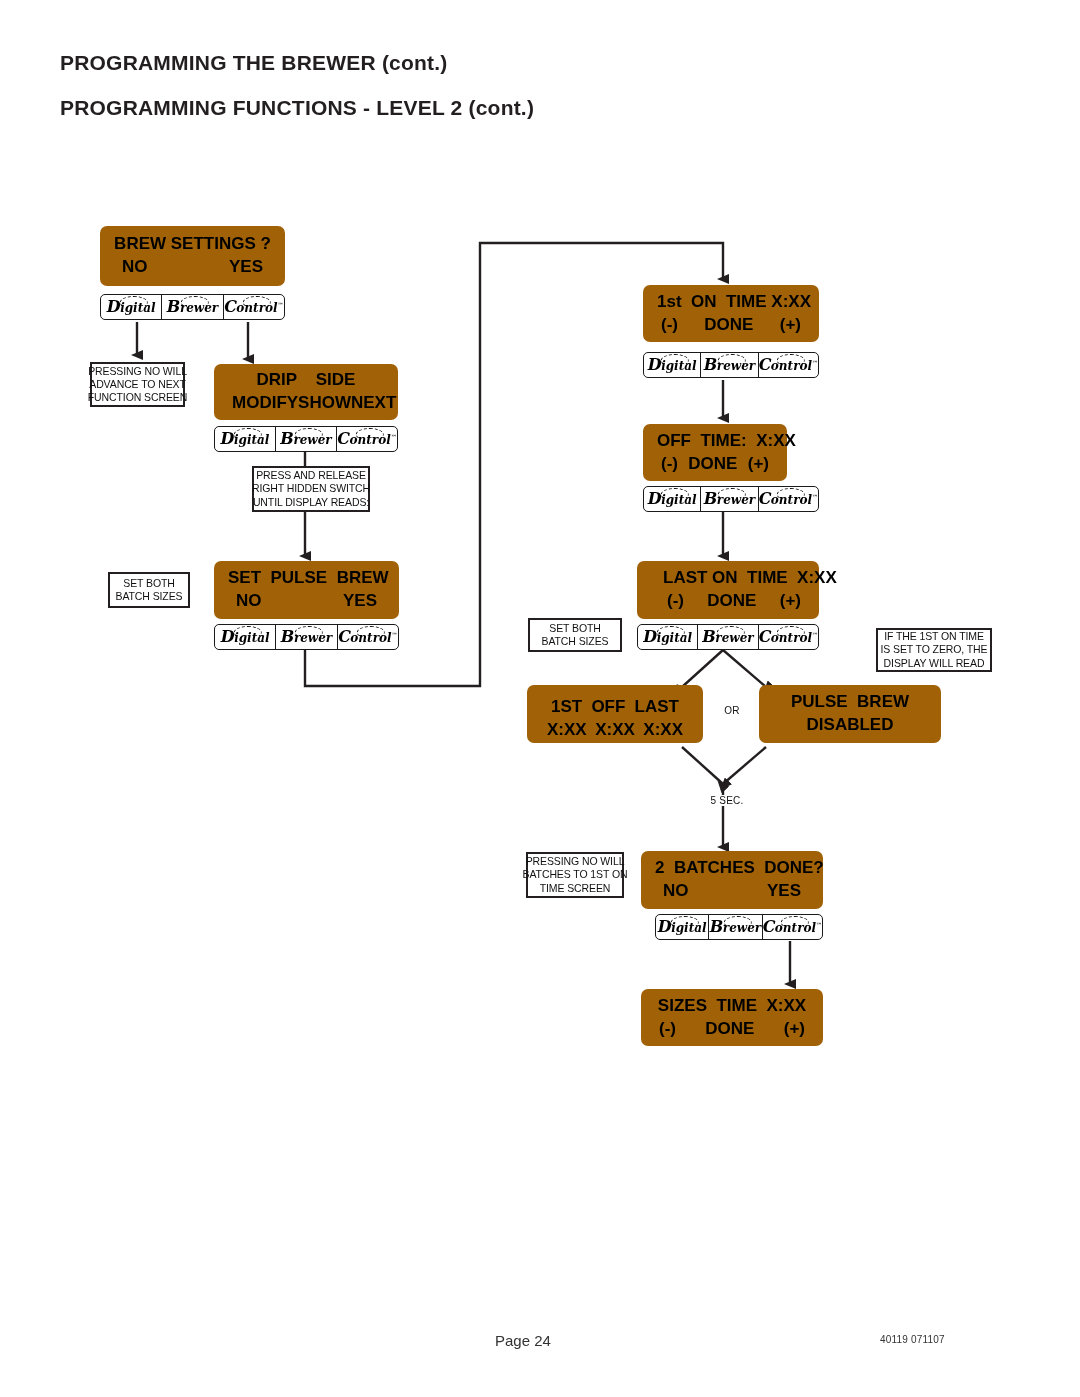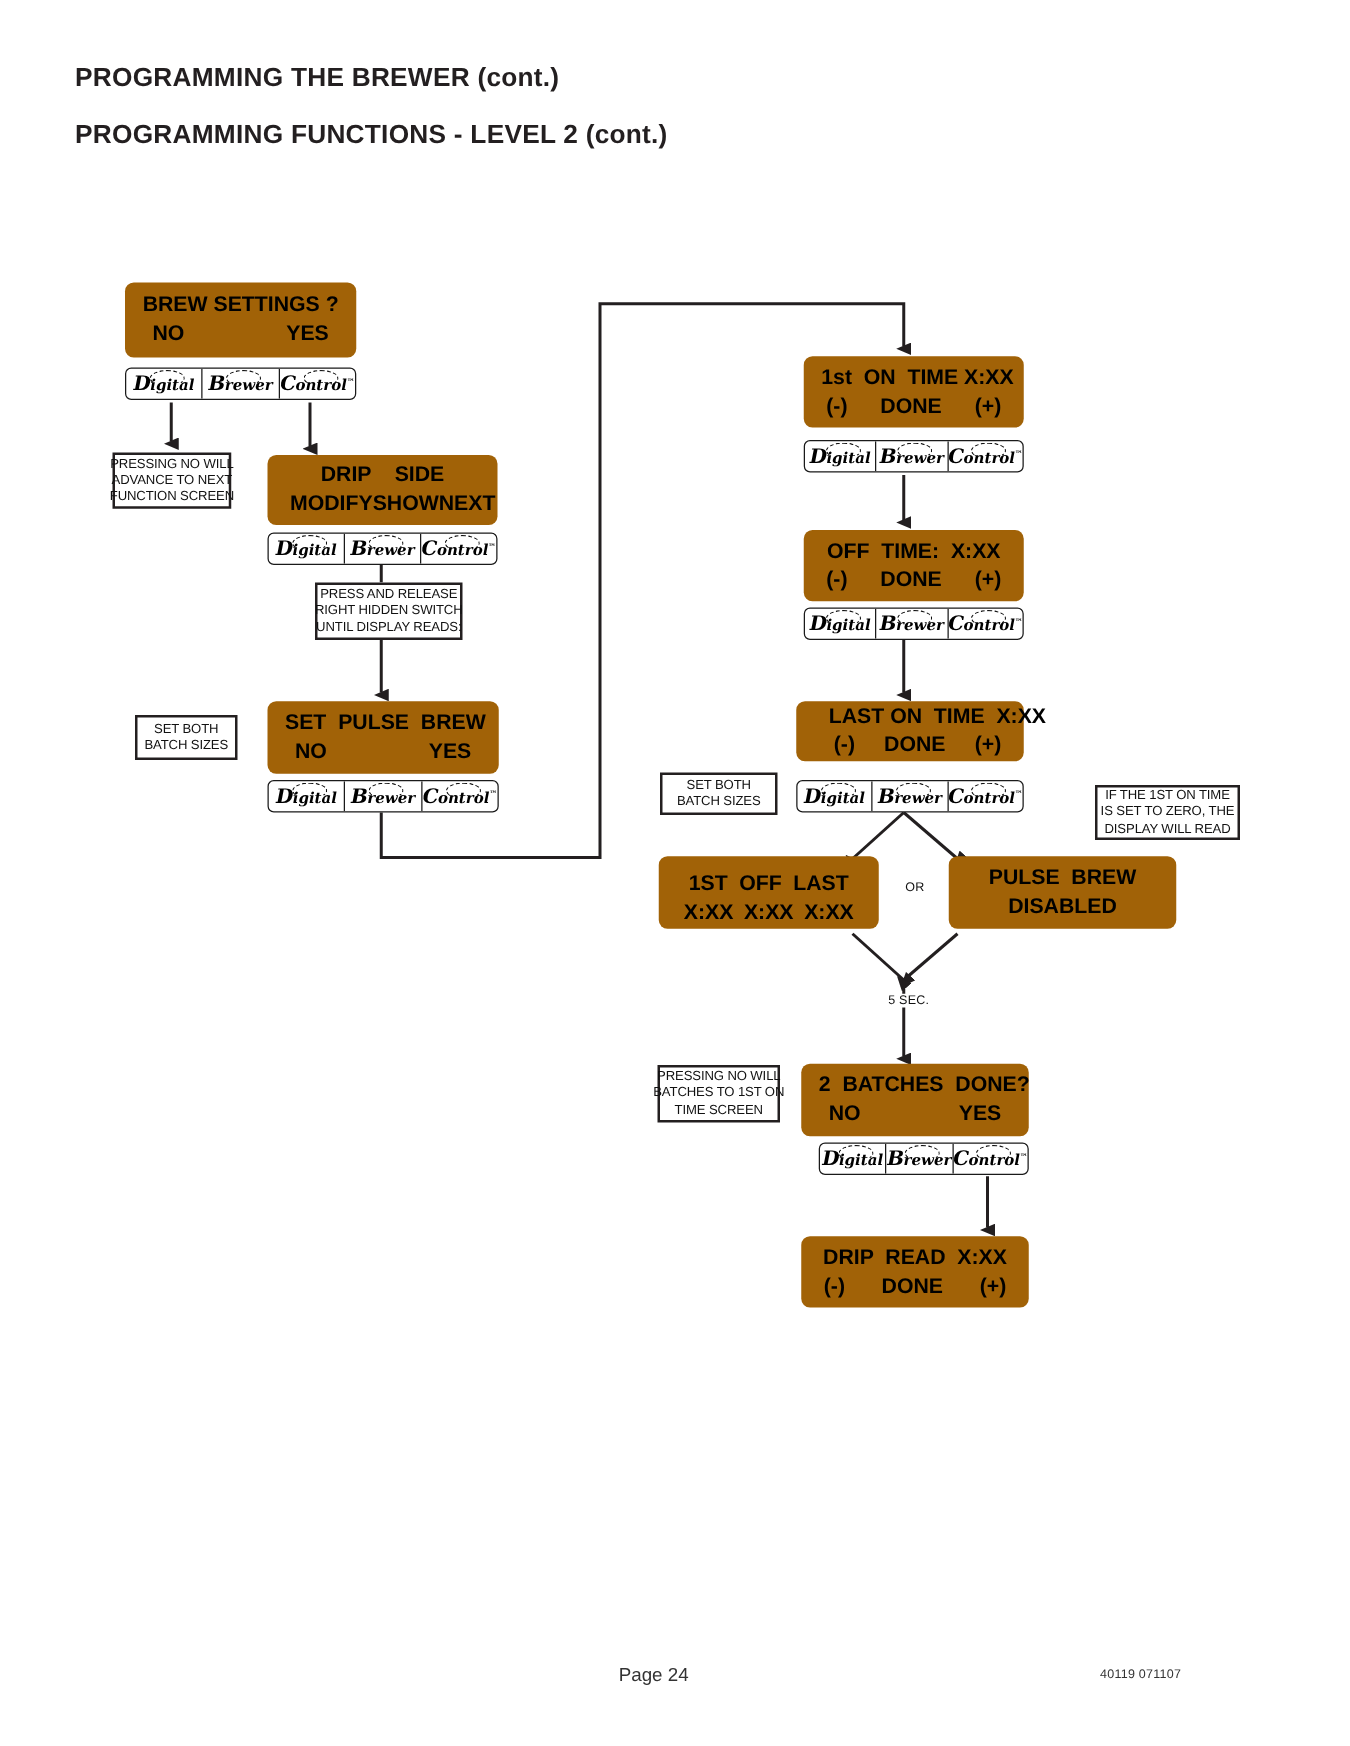--- a/index.html
+++ b/index.html
@@ -324,21 +324,21 @@
     <div class="dbc-cell">
       <span class="swoosh"></span>
       <span class="dbc-word"><span class="cap">B</span><span>rewer</span></span>
     </div>
     <div class="dbc-cell">
       <span class="swoosh"></span>
       <span class="dbc-word"><span class="cap">C</span><span>ontrol</span><span class="tm">™</span></span>
     </div>
   </div>
 
-  <div class="lcd" style="left:643px; top:424px; width:176px; height:57px;">
+  <div class="lcd" style="left:643px; top:424px; width:144px; height:57px;">
     <div class="lcd-line">OFF  TIME:  X:XX</div>
     <div class="lcd-line tri">
       <span>(-)</span>
       <span>DONE</span>
       <span>(+)</span>
     </div>
   </div>
   <div class="dbc" style="left:643px; top:486px; width:176px;">
     <div class="dbc-cell">
       <span class="swoosh"></span>
@@ -347,21 +347,21 @@
     <div class="dbc-cell">
       <span class="swoosh"></span>
       <span class="dbc-word"><span class="cap">B</span><span>rewer</span></span>
     </div>
     <div class="dbc-cell">
       <span class="swoosh"></span>
       <span class="dbc-word"><span class="cap">C</span><span>ontrol</span><span class="tm">™</span></span>
     </div>
   </div>
 
-  <div class="lcd" style="left:637px; top:561px; width:182px; height:48px;padding-left:26px;">
+  <div class="lcd" style="left:637px; top:561px; width:182px; height:58px;padding-left:26px;">
     <div class="lcd-line">LAST ON  TIME  X:XX</div>
     <div class="lcd-line tri">
       <span>(-)</span>
       <span>DONE</span>
       <span>(+)</span>
     </div>
   </div>
   <div class="dbc" style="left:637px; top:624px; width:182px;">
     <div class="dbc-cell">
       <span class="swoosh"></span>
@@ -432,21 +432,21 @@
       <span class="swoosh"></span>
       <span class="dbc-word"><span class="cap">B</span><span>rewer</span></span>
     </div>
     <div class="dbc-cell">
       <span class="swoosh"></span>
       <span class="dbc-word"><span class="cap">C</span><span>ontrol</span><span class="tm">™</span></span>
     </div>
   </div>
 
   <div class="lcd" style="left:641px; top:989px; width:182px; height:57px;">
-    <div class="lcd-line">DRIP  READ  X:XX</div>
+    <div class="lcd-line">SIZES  TIME  X:XX</div>
     <div class="lcd-line tri">
       <span>(-)</span>
       <span>DONE</span>
       <span>(+)</span>
     </div>
   </div>
 
 </div>
 
 <div class="footer-page">Page 24</div>

